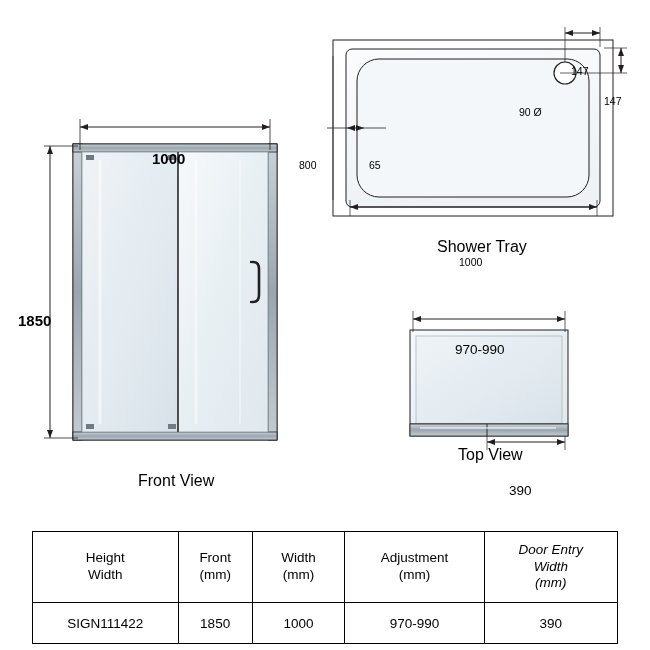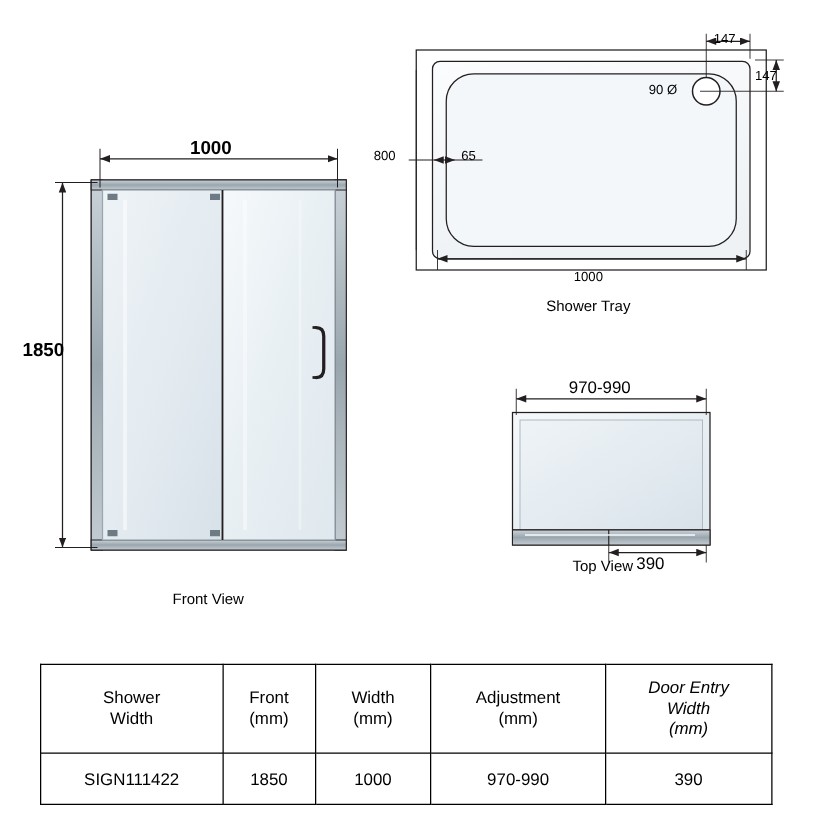--- a/index.html
+++ b/index.html
@@ -49,24 +49,25 @@
   .spec-table tbody td {
     height: 32px;
   }
   .col-code   { width: 146px; }
   .col-height { width: 72px; }
   .col-width  { width: 92px; }
   .col-adj    { width: 140px; }
   .col-entry  { width: 136px; font-style: italic; }
 
   .view-caption {
-    font-size: 12px;
+    font-size: 16px;
   }
   .dim-text {
     font-size: 13.5px;
+    margin-top: 40px;
   }
   .dim-text.big {
     font-size: 15px;
     font-weight: bold;
   }
   .dim-text.small {
     font-size: 10.5px;
   }
 </style>
 </head>
@@ -196,21 +197,21 @@
   <div class="lbl view-caption" style="left:437px; top:238px;">Shower Tray</div>
 
   <div class="lbl dim-text" style="left:455px; top:302px;">970-990</div>
   <div class="lbl dim-text" style="left:509px; top:443px;">390</div>
   <div class="lbl view-caption" style="left:458px; top:446px;">Top View</div>
 
   <table class="spec-table">
     <thead>
       <tr>
         <td class="col-code">
-          <div>Shower</div>
+          <div>Height</div>
           <div>Width</div>
         </td>
         <td class="col-height">
           <div>Front</div>
           <div>(mm)</div>
         </td>
         <td class="col-width">
           <div>Width</div>
           <div>(mm)</div>
         </td>

